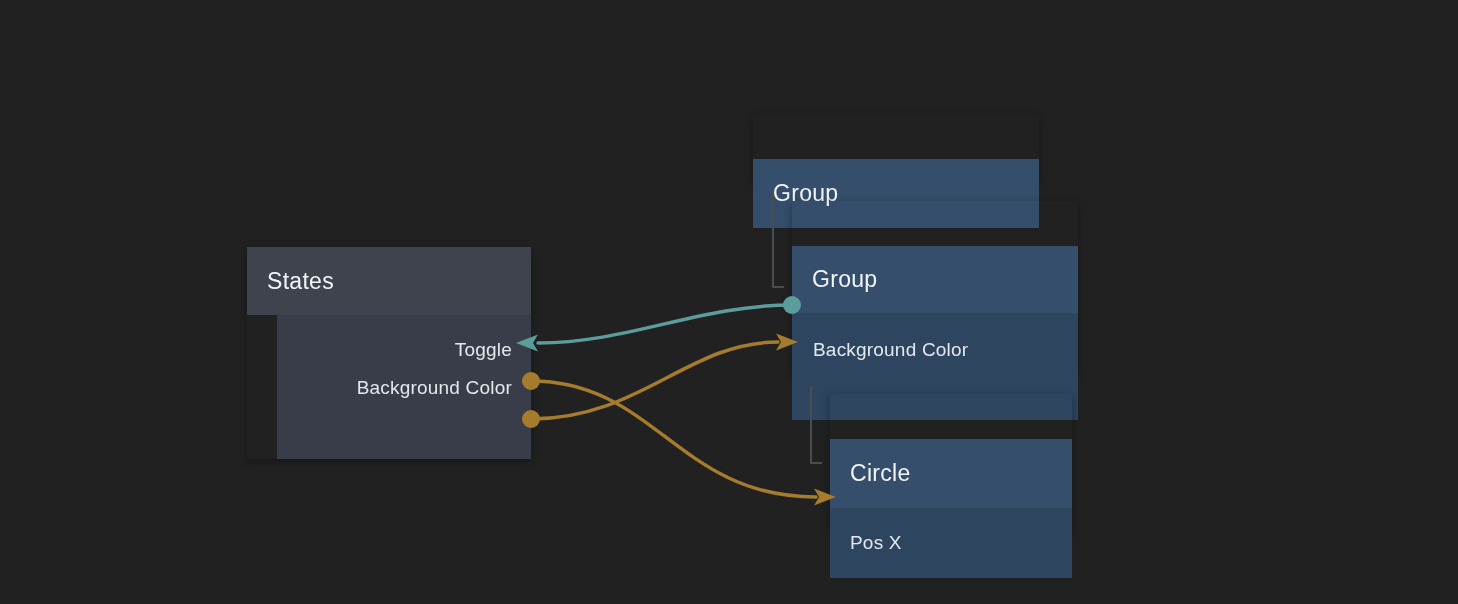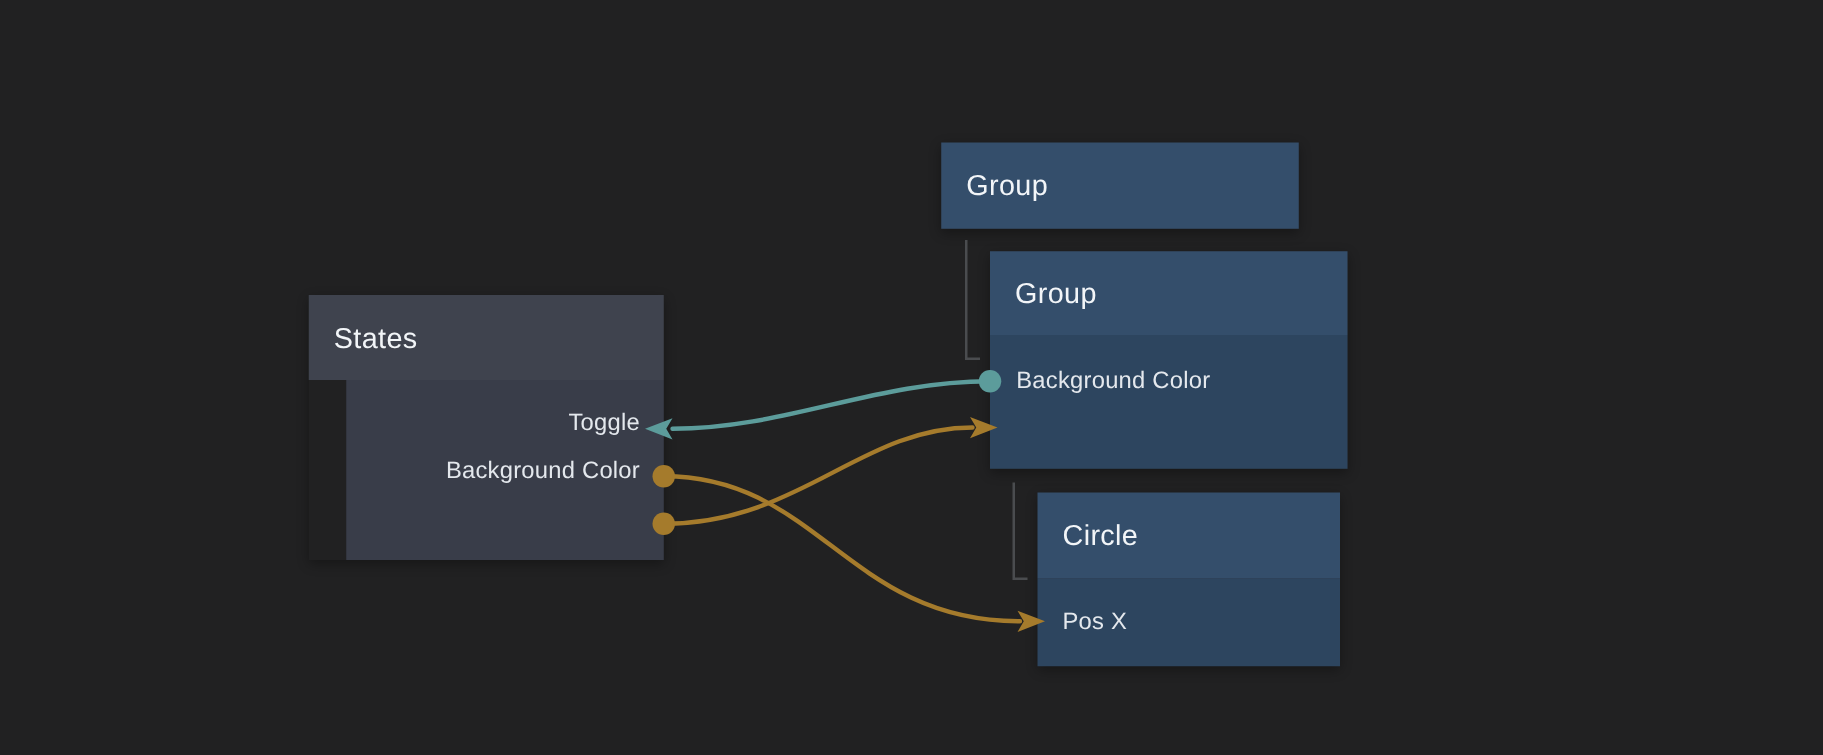--- a/index.html
+++ b/index.html
@@ -29,24 +29,24 @@
   .row{
     height:38px;
     display:flex;align-items:center;
     font-size:19px;
     font-weight:300;
     letter-spacing:.2px;
     color:var(--label_text,#E4E8ED);
   }
   .gray .node-header{background:var(--gray_header,#3F434E);}
   .gray .node-body{background:var(--gray_body,#393D49);margin-left:30px;}
-  .blue .node-header{background:var(--blue_header,#344E6B);}
+  .blue .node-header{background:var(--blue_header,#344E6B);margin-top:45px;}
   .blue .node-body{background:var(--blue_body,#2D455F);}
 
-  .n-states{left:247px;top:236px;width:284px;height:212px;}
+  .n-states{left:247px;top:247px;width:284px;height:212px;}
   .n-states .node-header{height:68px;}
   .n-states .node-body{height:144px;padding-top:16px;box-sizing:border-box;}
   .n-states .row{justify-content:flex-end;padding-right:19px;}
 
   .n-group-parent{left:753px;top:114px;width:286px;height:69px;}
   .n-group-parent .node-header{height:69px;}
 
   .n-group-child{left:792px;top:201px;width:286px;height:174px;}
   .n-group-child .node-header{height:67px;}
   .n-group-child .node-body{height:107px;padding-top:18px;box-sizing:border-box;}

